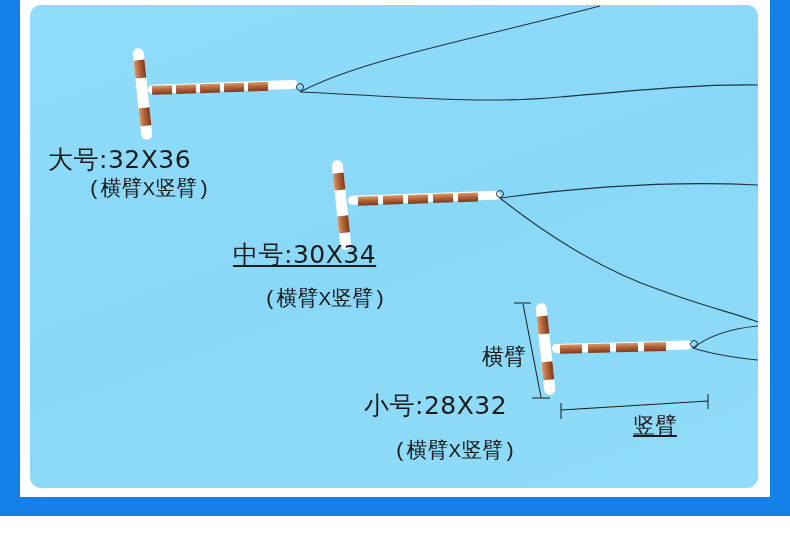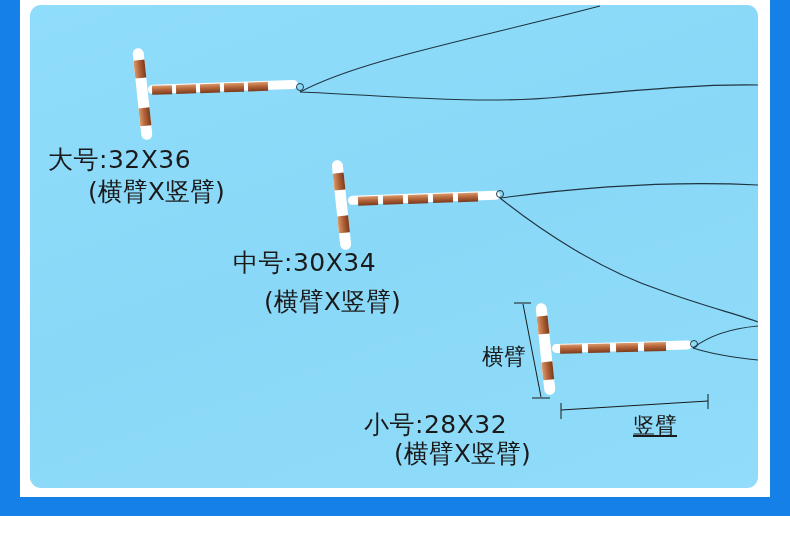--- a/index.html
+++ b/index.html
@@ -19,21 +19,21 @@
     .photo {
       position: absolute; left: 30px; top: 5px; width: 728px; height: 483px;
       background: linear-gradient(160deg, #8fdcfb 0%, #8ad8f7 50%, #90dcfa 100%);
       border-radius: 11px; overflow: hidden;
     }
     .photo svg { position: absolute; left: 0; top: 0; }
     .label {
       position: absolute; color: #1a1a1a; white-space: nowrap; line-height: 1;
     }
     .size-main { font-size: 25px; letter-spacing: 0.5px; }
-    .size-sub { font-size: 25px; }
+    .size-sub { font-size: 21px; font-family: Liberation Mono, monospace; }
     .arm-label { font-size: 22px; margin-left: 12px; }
   </style>
 </head>
 <body>
 
 <div class="outer-band"></div>
 <div class="white-frame"></div>
 
 <div class="photo">
   <svg width="728" height="483" viewBox="30 5 728 483">
@@ -106,20 +106,20 @@
       <line x1="561" y1="410" x2="708" y2="401"></line>
       <line x1="561" y1="403" x2="561" y2="419"></line>
       <line x1="708" y1="394" x2="708" y2="409"></line>
     </g>
   </svg>
 </div>
 
 <div class="label size-main" style="left:48px; top:147px;">大号:32X36</div>
 <div class="label size-sub" style="left:88px; top:179px;">(横臂X竖臂)</div>
 
-<div class="label size-main" style="left:233px; top:250px;">中号:30X34</div>
+<div class="label size-main" style="left:233px; top:242px;text-decoration:underline;">中号:30X34</div>
 <div class="label size-sub" style="left:264px; top:289px;">(横臂X竖臂)</div>
 
-<div class="label size-main" style="left:364px; top:412px;">小号:28X32</div>
+<div class="label size-main" style="left:364px; top:393px;">小号:28X32</div>
 <div class="label size-sub" style="left:394px; top:441px;">(横臂X竖臂)</div>
 
 <div class="label arm-label" style="left:470px; top:346px;">横臂</div>
 <div class="label arm-label" style="left:621px; top:415px;text-decoration:underline;">竖臂</div>
 
 </body></html>

